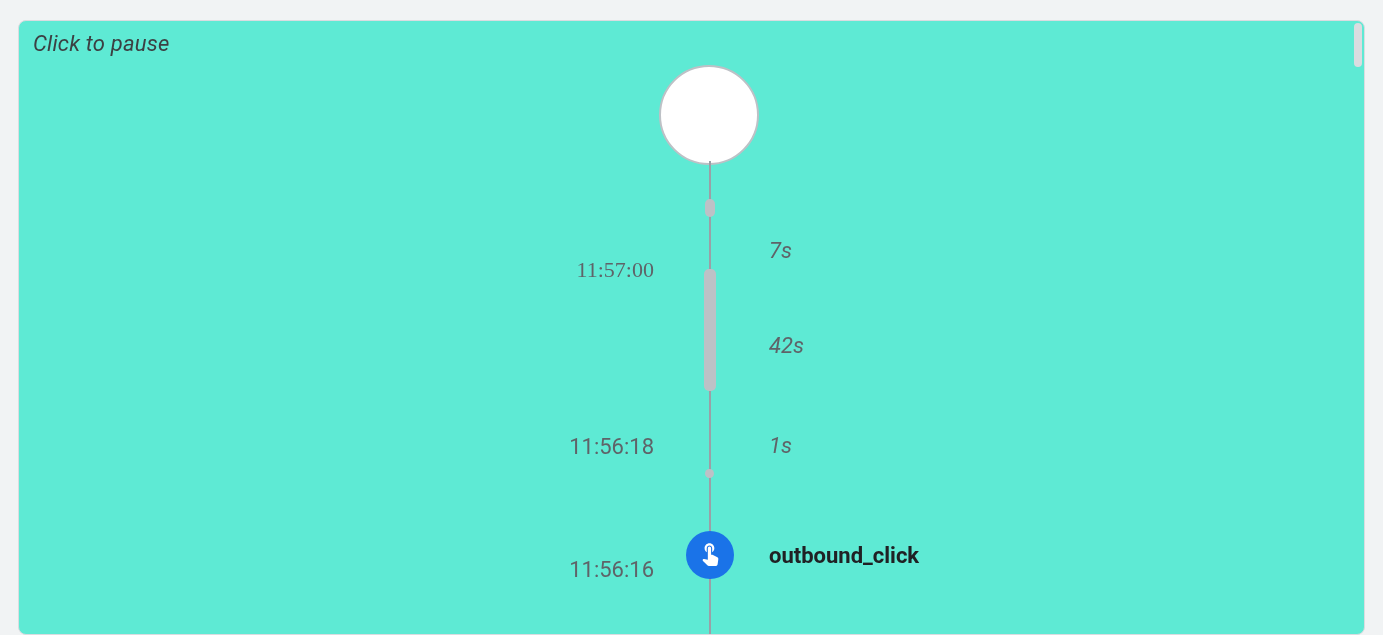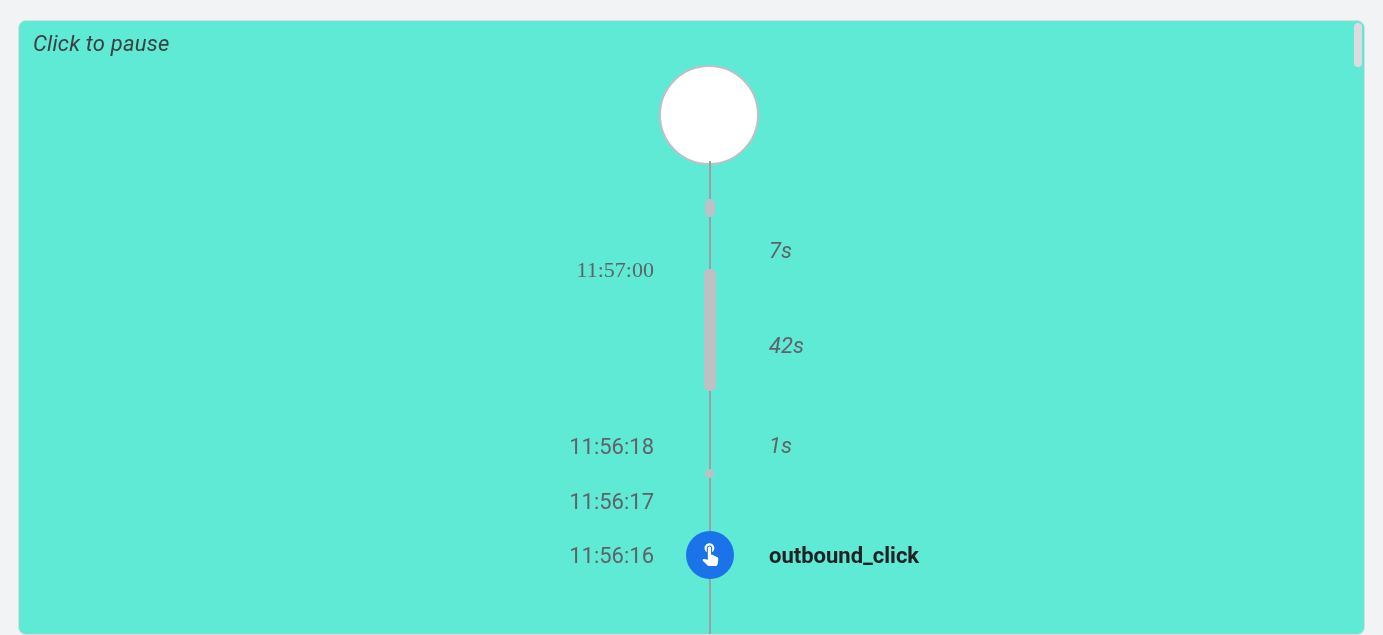--- a/index.html
+++ b/index.html
@@ -151,27 +151,26 @@
     <div class="time-label" style="top: 236px; font-family: Liberation Serif, serif;">11:57:00</div>
 
     <div class="segment seg-large" style="top: 248px; height: 122px;"></div>
     <div class="duration-label" style="top: 268px; margin-top: 44px;">42s</div>
 
     <div class="time-label" style="top: 388px; margin-top: 25px;">11:56:18</div>
 
     <div class="dot-tiny" style="top: 448px;"></div>
     <div class="duration-label" style="top: 412px;">1s</div>
 
-    <div class="time-label" style="top: 468px;">11:56:17</div>
 
     <div class="event-node" style="top: 510px;">
       <span>
         <svg viewBox="0 0 24 24">
           <path d="M9 11.24V7.5C9 6.12 10.12 5 11.5 5S14 6.12 14 7.5v3.74c1.21-.81 2-2.18 2-3.74C16 5.01 13.99 3 11.5 3S7 5.01 7 7.5c0 1.56.79 2.93 2 3.74zm9.84 4.63l-4.54-2.26c-.17-.07-.35-.11-.54-.11H13v-6c0-.83-.67-1.5-1.5-1.5S10 6.67 10 7.5v10.74l-3.44-.72c-.37-.08-.76.04-1.03.31-.43.44-.43 1.14 0 1.58l4.01 4.01c.38.37.89.58 1.42.58h6.1c1 0 1.84-.73 1.98-1.72l.63-4.47c.12-.85-.32-1.69-1.09-2.07l.26.13z"></path>
         </svg>
       </span>
     </div>
     <div class="event-label" style="top: 522px;">outbound_click</div>
 
-    <div class="time-label" style="top: 522px;">11:56:16</div>
+    <div class="time-label" style="top: 536px;">11:56:16</div>
 
   </div>
 </div>
 
 </body></html>

